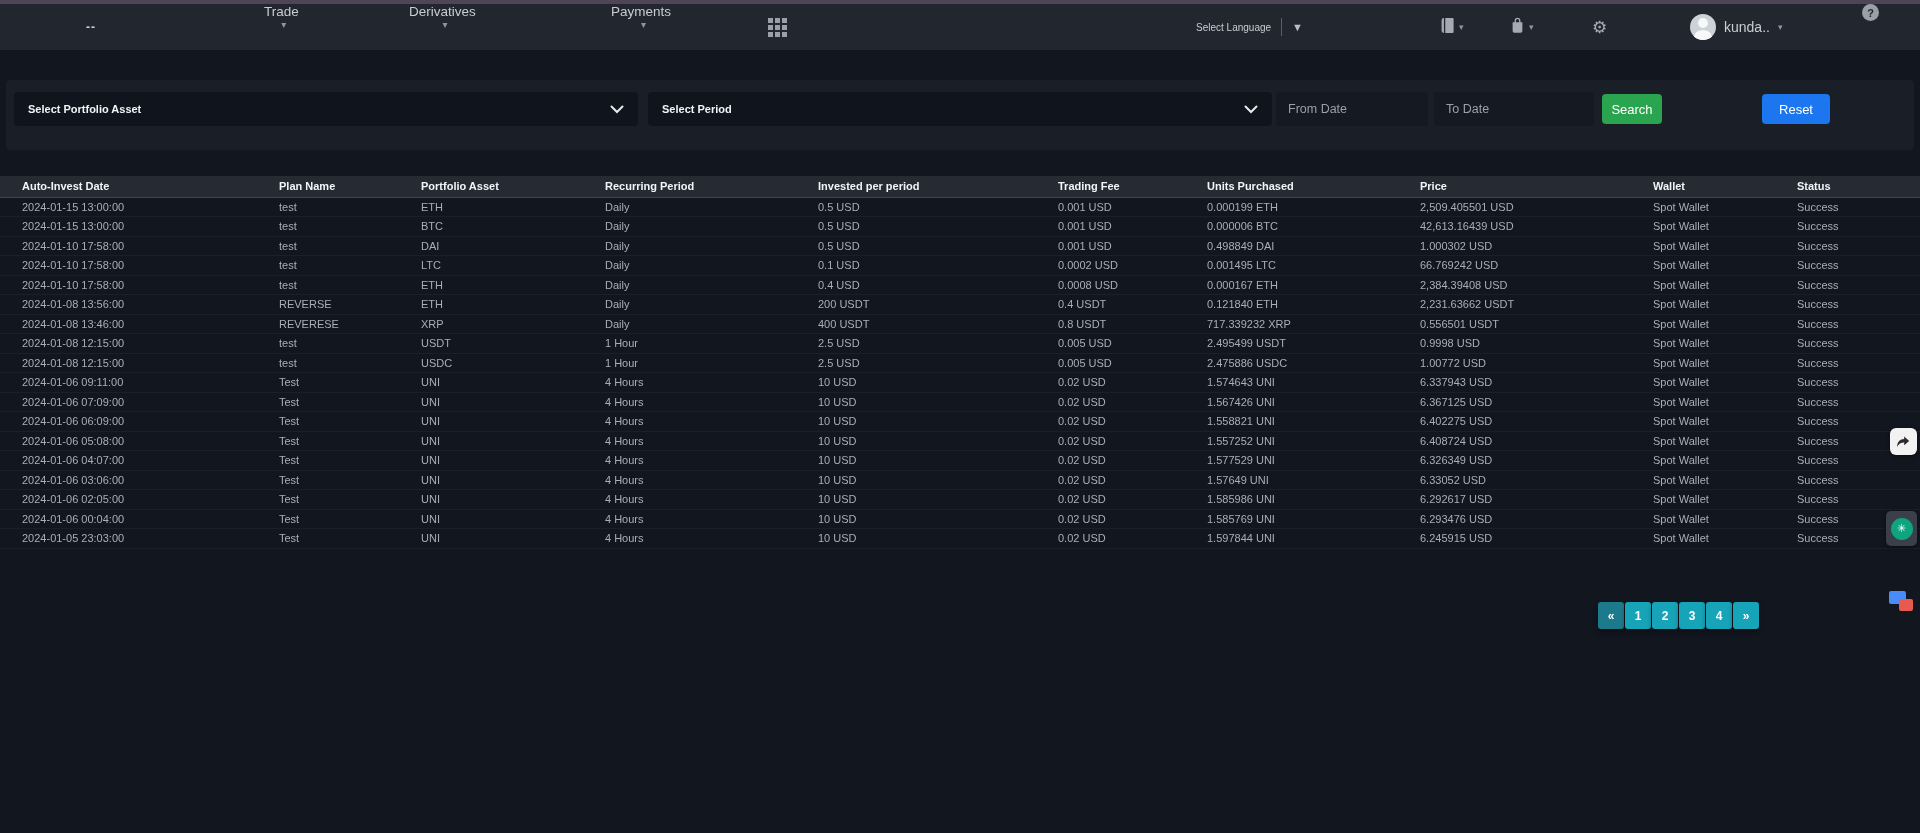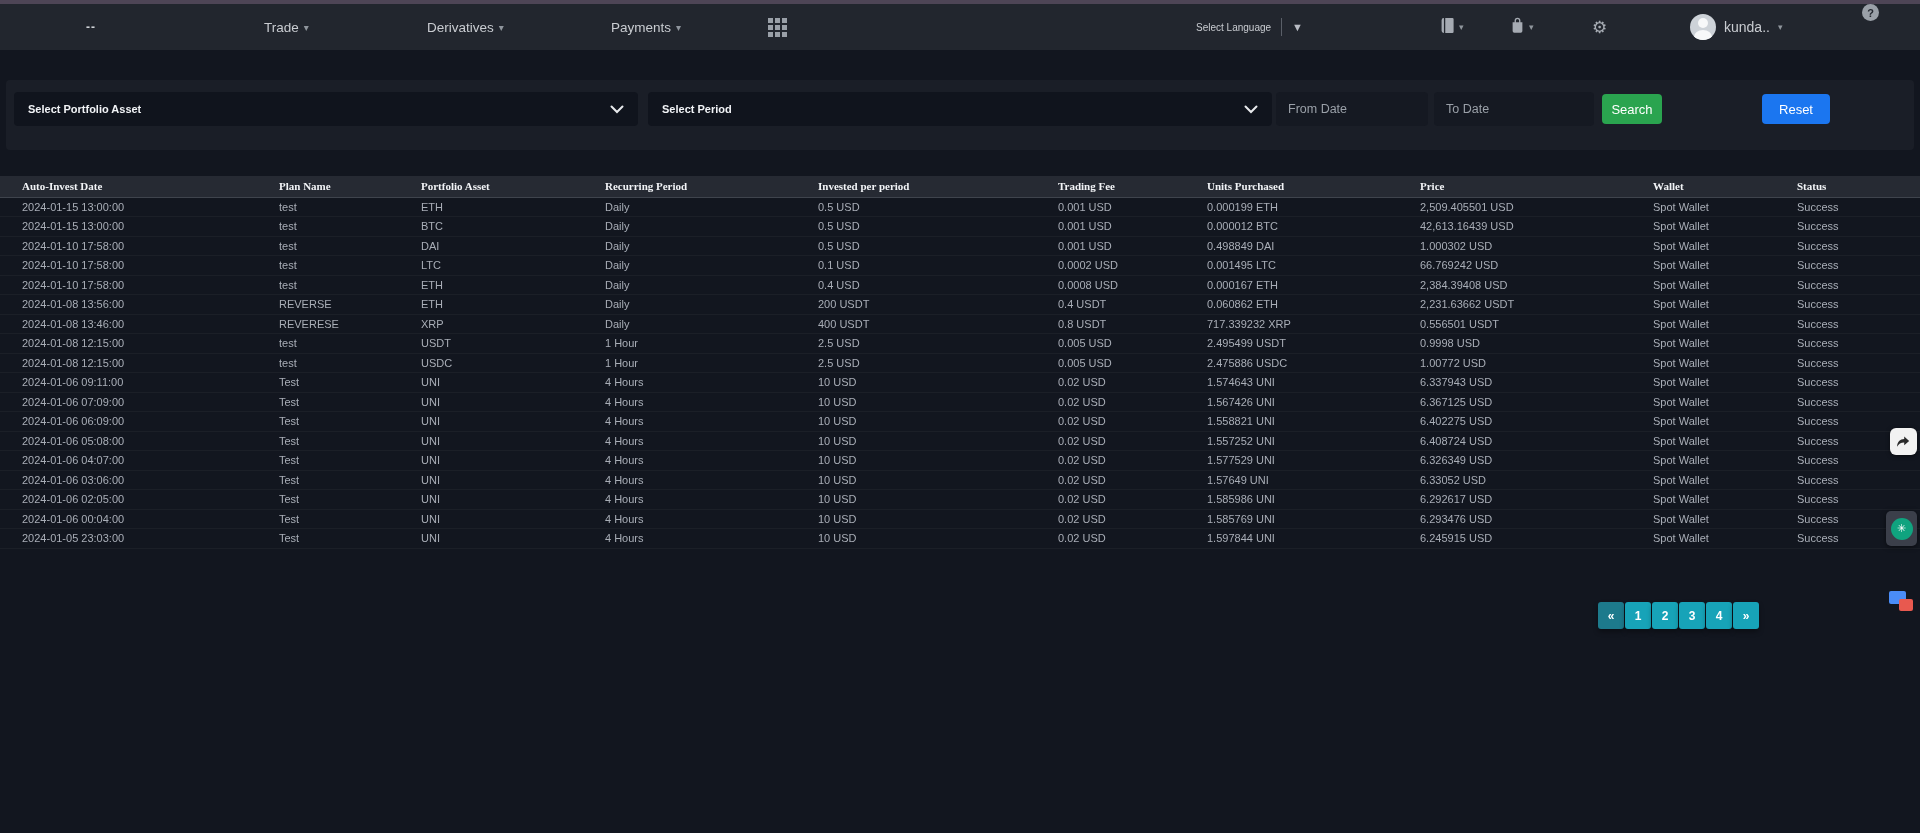--- a/index.html
+++ b/index.html
@@ -8,23 +8,23 @@
     font-family:"Liberation Sans", sans-serif;
     background:var(--page-bg,#12161f);
     color:#e8eaee;
     position:relative;
   }
   
   .top-strip { height:4px; background:var(--top-strip,#4e4556); }
   .navbar { height:46px; background:var(--nav-bg,#22262e); position:relative; }
   .nav-abs { position:absolute; top:0; height:46px; display:flex; align-items:center; }
   .logo { left:86px; font-size:12px; color:#d0d3d8; letter-spacing:1px; font-weight:bold; }
-  .nav-item { font-size:13.5px; color:#c9ccd1; cursor:pointer; }
+  .nav-item { font-size:13.5px; color:#c9ccd1; cursor:pointer;flex-direction:column; }
   .nav-item .caret { font-size:10px; color:#8f959d; margin-left:5px; }
-  .nav-trade { left:264px; } .nav-derivatives { left:427px;text-align:right; } .nav-payments { left:611px; }
+  .nav-trade { left:264px; } .nav-derivatives { left:409px;text-align:right; } .nav-payments { left:611px; }
   .grid-icon { left:768px; cursor:pointer; }
   .lang-group { left:1196px; gap:10px; cursor:pointer; }
   .lang-text { font-size:10px; color:#c9ccd1; }
   .lang-divider { width:1px; height:18px; background:#5a5f68; }
   .lang-caret { font-size:11px; color:#b9bdc4; }
   .icon-btn { cursor:pointer; display:flex; align-items:center; gap:4px; }
   .nav-book { left:1440px; } .nav-bag { left:1510px; }
   .nav-gear { left:1592px; font-size:17px; color:#a6abb3; }
   .mini-caret { font-size:9px; color:#8f959d; }
   .user-group { left:1690px; gap:8px; cursor:pointer; }
@@ -50,21 +50,21 @@
   .inp-from { left:1270px; width:152px; }
   .inp-to   { left:1428px; width:160px; }
   .btn { position:absolute; top:14px; height:30px; border:none; border-radius:4px; color:#fff;
          font-size:13px; font-family:"Liberation Sans", sans-serif; cursor:pointer; }
   .btn-search { left:1596px; width:60px;  background:var(--search-green,#2aa44f); }
   .btn-reset  { left:1756px; width:68px;  background:var(--reset-blue,#1b76f0); }
   
   .invest-table { position:absolute; left:0; top:176px; width:1920px; border-collapse:collapse; table-layout:fixed; }
   .invest-table th { background:var(--thead-bg,#262a33); color:#f2f4f7; font-size:11px; font-weight:bold;
                      text-align:left; height:21px; padding:0 0 0 22px; white-space:nowrap;
-                     border-bottom:1px solid #3f444d;font-family:Liberation Serif, serif; }
+                     border-bottom:1px solid #3f444d; }
   .invest-table td { color:#a9aeb7; font-size:11px; height:19.5px; padding:0 0 0 22px; white-space:nowrap;
                      overflow:hidden; border-bottom:1px solid rgba(255,255,255,0.04); }
   
   .pagination { position:absolute; left:1598px; top:602px; display:flex; gap:1px; }
   .page-btn { min-width:26px; height:27px; border:none; border-radius:3px; color:#fff; font-size:12px;
               font-weight:bold; background:var(--page-teal,#17a3b8); cursor:pointer;
               box-shadow:0 3px 5px rgba(0,0,0,0.35); font-family:"Liberation Sans", sans-serif; }
   .page-prev { background:var(--page-teal-dark,#1d7a8c); }
   
   .float-icon { position:absolute; right:3px; cursor:pointer; }
@@ -217,21 +217,21 @@
         <td>Spot Wallet</td>
         <td>Success</td>
       </tr>
       <tr>
         <td>2024-01-15 13:00:00</td>
         <td>test</td>
         <td>BTC</td>
         <td>Daily</td>
         <td>0.5 USD</td>
         <td>0.001 USD</td>
-        <td>0.000012 BTC</td>
+        <td>0.000006 BTC</td>
         <td>42,613.16439 USD</td>
         <td>Spot Wallet</td>
         <td>Success</td>
       </tr>
       <tr>
         <td>2024-01-10 17:58:00</td>
         <td>test</td>
         <td>DAI</td>
         <td>Daily</td>
         <td>0.5 USD</td>
@@ -265,21 +265,21 @@
         <td>Spot Wallet</td>
         <td>Success</td>
       </tr>
       <tr>
         <td>2024-01-08 13:56:00</td>
         <td>REVERSE</td>
         <td>ETH</td>
         <td>Daily</td>
         <td>200 USDT</td>
         <td>0.4 USDT</td>
-        <td>0.060862 ETH</td>
+        <td>0.121840 ETH</td>
         <td>2,231.63662 USDT</td>
         <td>Spot Wallet</td>
         <td>Success</td>
       </tr>
       <tr>
         <td>2024-01-08 13:46:00</td>
         <td>REVERESE</td>
         <td>XRP</td>
         <td>Daily</td>
         <td>400 USDT</td>

